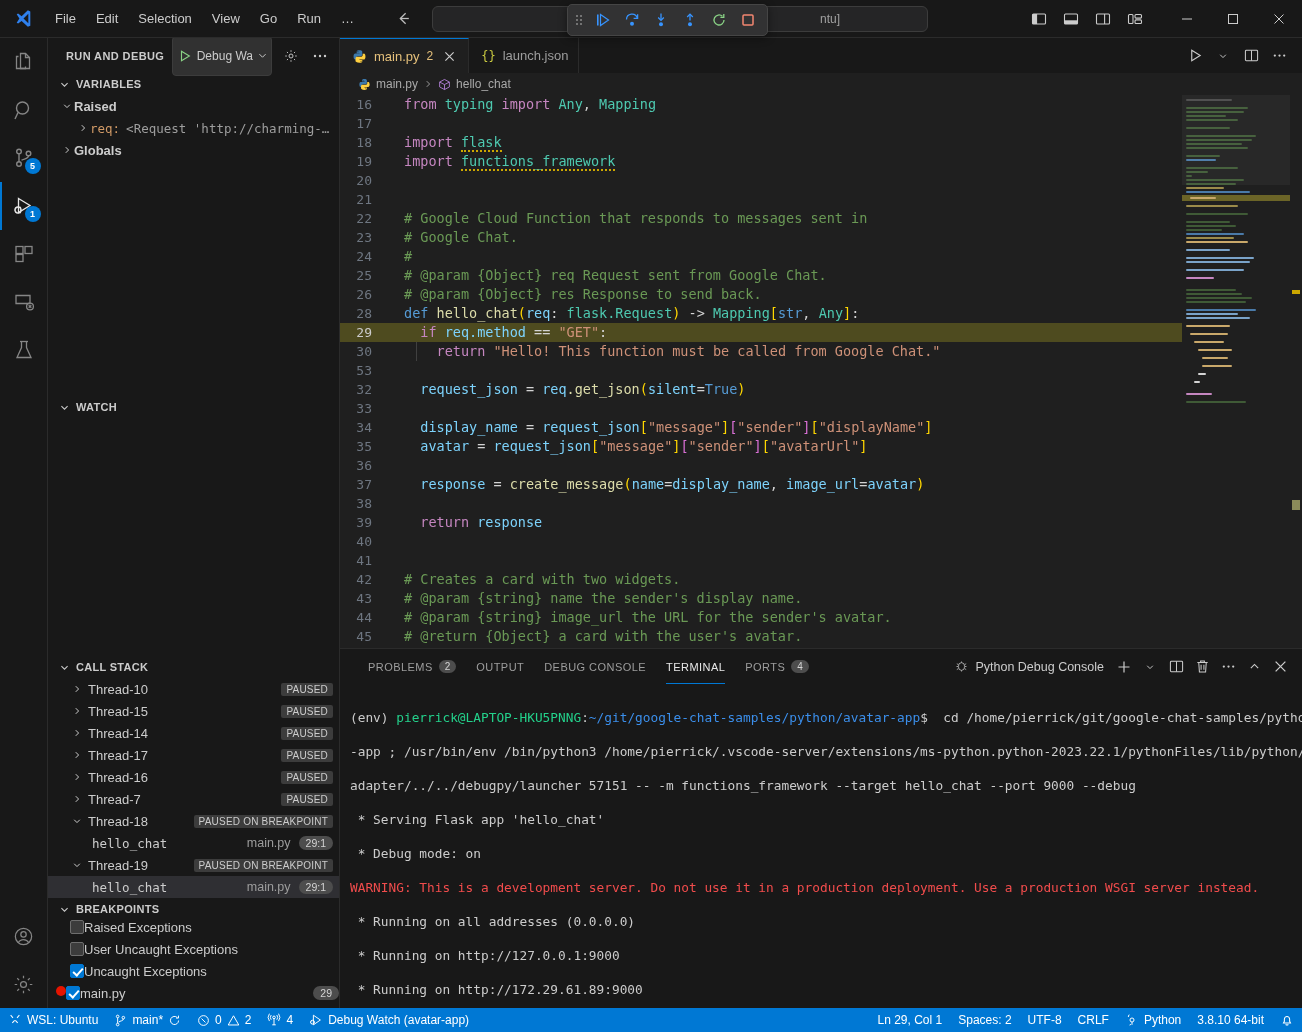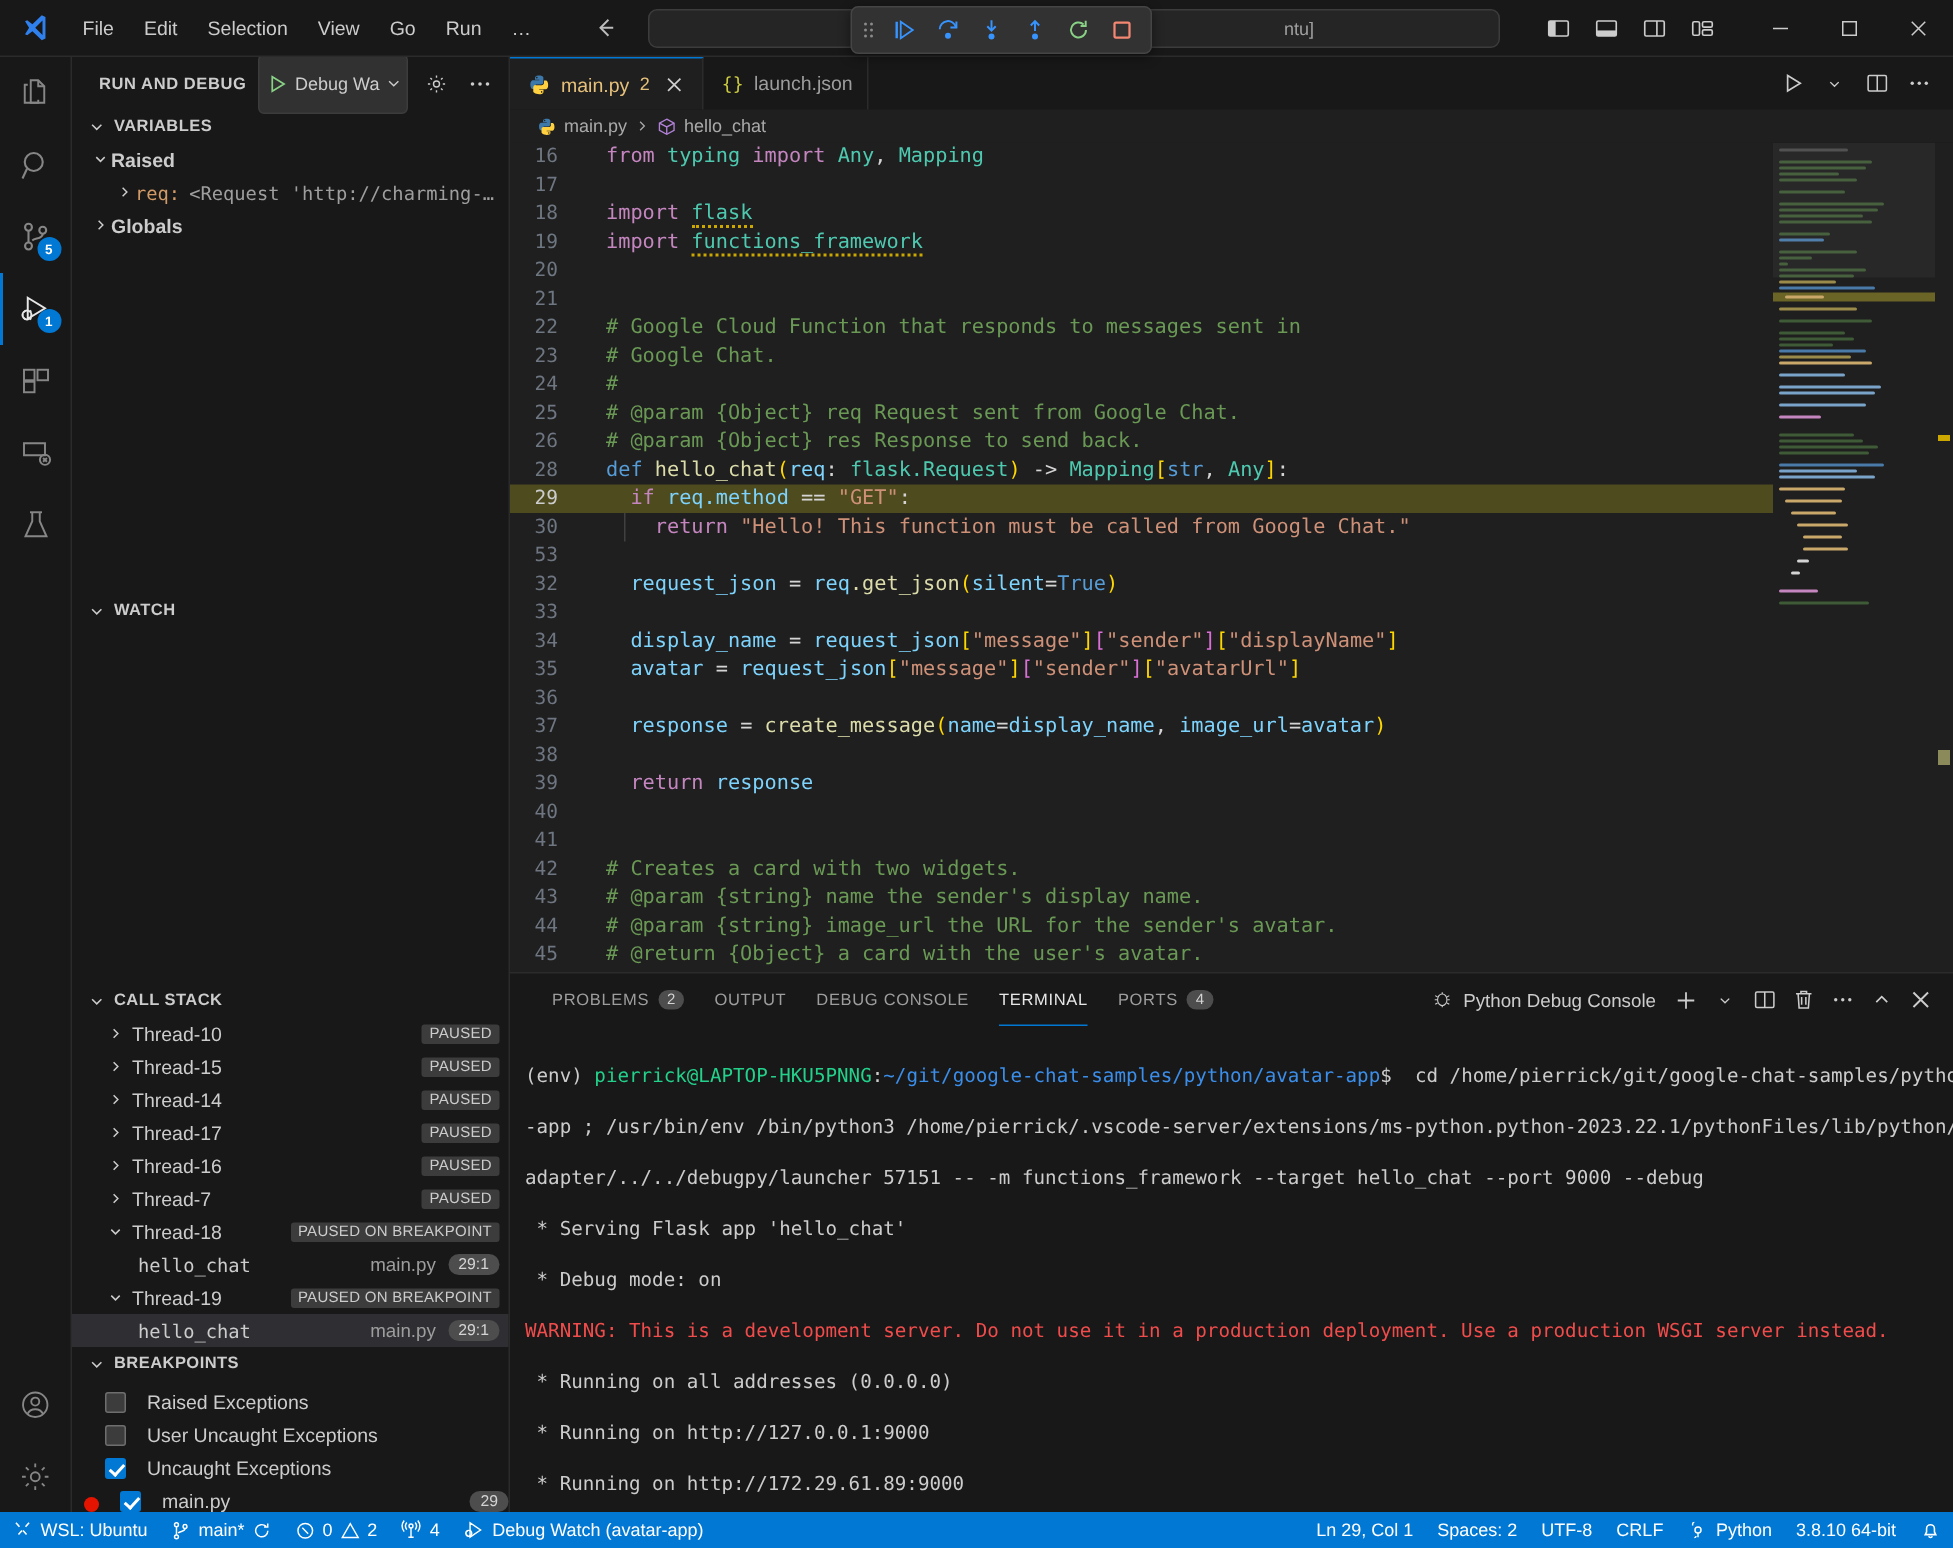--- a/index.html
+++ b/index.html
@@ -18,21 +18,21 @@
     height: 38px; background: #181818; display: flex; align-items: center;
     border-bottom: 1px solid #2b2b2b; flex: 0 0 38px; position: relative;
   }
   .vscode-logo { width: 46px; display: flex; align-items: center; justify-content: center; }
   .menu { display: flex; align-items: center; gap: 2px; }
   .menu-item {
     padding: 3px 9px; font-size: 13px; color: #cccccc; border-radius: 4px; cursor: default;
   }
   .nav-arrows { display: flex; align-items: center; gap: 12px; margin-left: 32px; color: #9d9d9d; }
   .cmdcenter {
-    position: absolute; left: 432px; width: 568px; height: 26px;
+    position: absolute; left: 432px; width: 496px; height: 26px;
     background: #252526; border: 1px solid #3c3c3c; border-radius: 6px;
     display: flex; align-items: center; justify-content: center;
     font-size: 12px; color: #a0a0a0;
   }
   .cmdcenter-text { margin-left: 300px; white-space: nowrap; }
   .debug-toolbar {
     position: absolute; left: 567px; top: 4px; height: 32px;
     background: #323233; border: 1px solid #454545; border-radius: 5px;
     display: flex; align-items: center; padding: 0 6px; gap: 3px; z-index: 40;
     box-shadow: 0 2px 8px rgba(0,0,0,.45);
@@ -113,21 +113,21 @@
   .badge-paused {
     background: #3c3c3c; color: #cccccc; font-size: 10px; padding: 1px 5px; border-radius: 2px;
     letter-spacing: .2px; margin-left: auto;
   }
   .stack-frame-name { color: #cccccc; font-family: "DejaVu Sans Mono", monospace; font-size: 12.5px; }
   .stack-src { color: #9d9d9d; font-size: 12.5px; margin-left: auto; }
   .stack-line {
     background: #4d4d4d; color: #d4d4d4; border-radius: 9px; font-size: 10.5px;
     padding: 1px 7px; margin-left: 8px;
   }
-  .bp-row { height: 22px; display: flex; align-items: flex-end; gap: 14px; padding-left: 22px; font-size: 13px; }
+  .bp-row { height: 22px; display: flex; align-items: flex-start; gap: 0; padding-left: 22px; font-size: 13px; }
   .cb { width: 14px; height: 14px; border: 1px solid #6e6e6e; border-radius: 2px; background: #3c3c3c; flex: 0 0 14px; position: relative; }
   .cb.on { background: #0078d4; border-color: #0078d4; }
   .cb.on::after {
     content: ""; position: absolute; left: 4px; top: 1px; width: 4px; height: 8px;
     border: solid #fff; border-width: 0 2px 2px 0; transform: rotate(42deg);
   }
   .bp-dot { width: 10px; height: 10px; border-radius: 50%; background: #e51400; flex: 0 0 10px; }
   .bp-count {
     margin-left: auto; background: #4d4d4d; color: #d4d4d4; border-radius: 9px;
     font-size: 10.5px; padding: 1px 7px;

